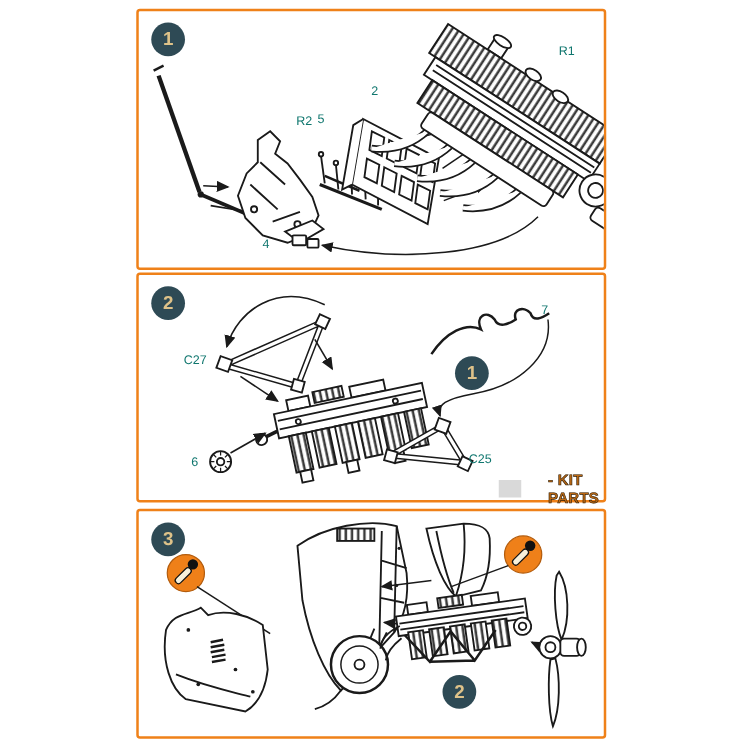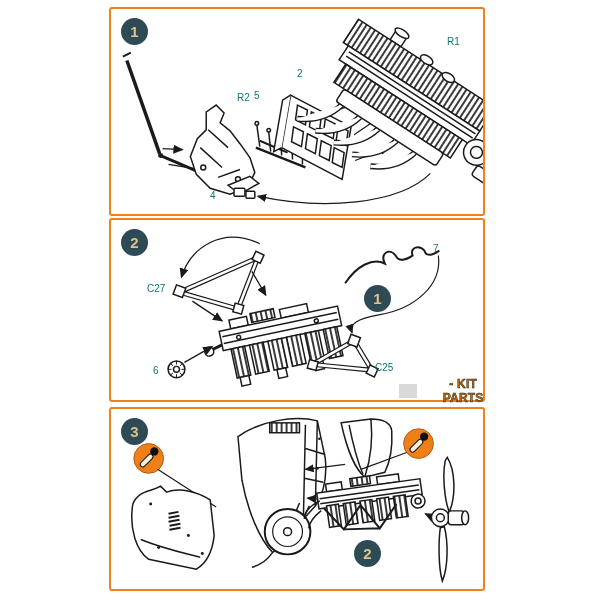--- a/index.html
+++ b/index.html
@@ -12,21 +12,21 @@
   #panel3{top:407px;height:184px;}
   .art{position:absolute;left:0;top:0;width:100%;height:100%;}
   .badge{position:absolute;width:27px;height:27px;border-radius:50%;
          background:var(--badge_bg,#2E4A55);color:var(--badge_text,#DEC289);
          font-weight:700;font-size:15px;display:flex;align-items:center;justify-content:center;
          line-height:1;}
   .plabel{position:absolute;font-weight:400;font-size:10px;color:#0f766e;line-height:1;}
   .legend{position:absolute;display:flex;align-items:center;}
   .swatch{width:27px;height:14px;background:var(--legend_swatch,#D9D9D9);}
   .legend-text{margin-left:21px;font-weight:700;font-size:12px;letter-spacing:.2px;
-         color:var(--legend_text,#BE6A14);text-align:center;-webkit-text-stroke:.5px #2a1a05;}
+         color:var(--legend_text,#BE6A14);-webkit-text-stroke:.5px #2a1a05;}
 </style>
 </head>
 <body>
 
 <div class="panel" id="panel1">
   <svg class="art" viewBox="0 0 375 207" preserveAspectRatio="none">
     <defs>
       <marker id="ar1" markerWidth="9" markerHeight="8" refX="7" refY="3.5" orient="auto">
           <path d="M0,0 L8,3.5 L0,7 Z" fill="#1a1a1a"></path>
         </marker>

